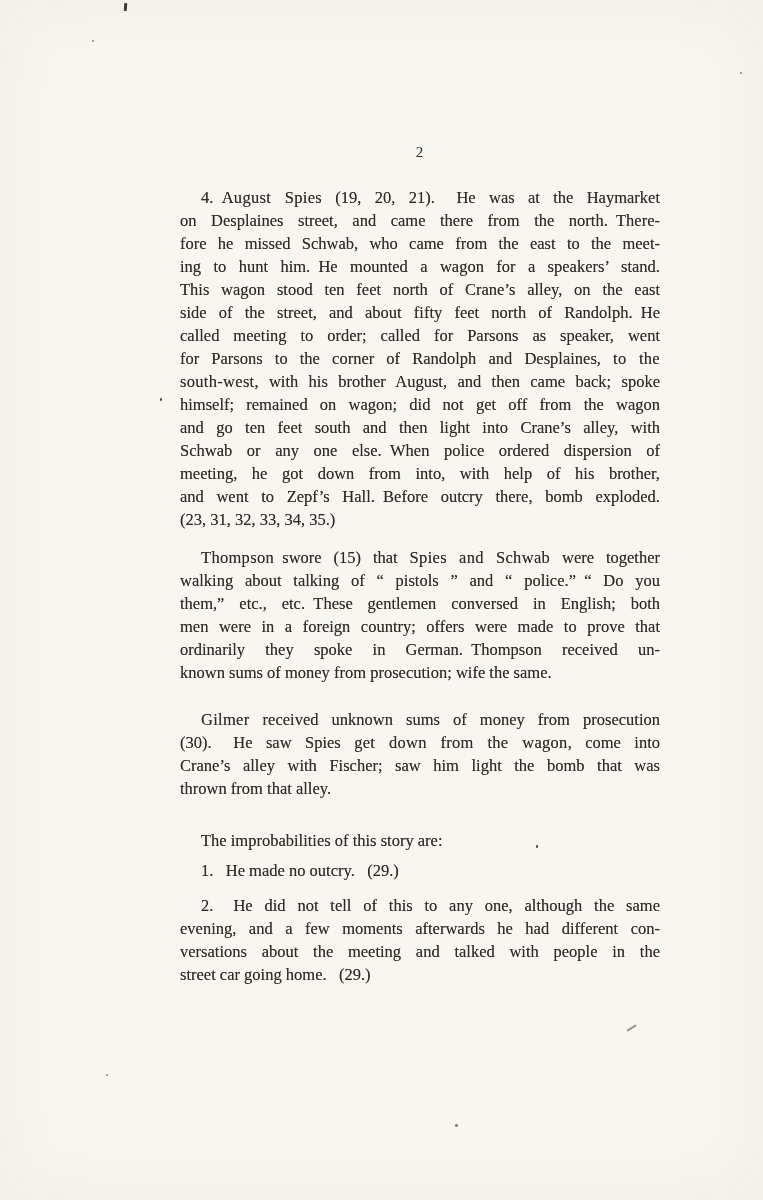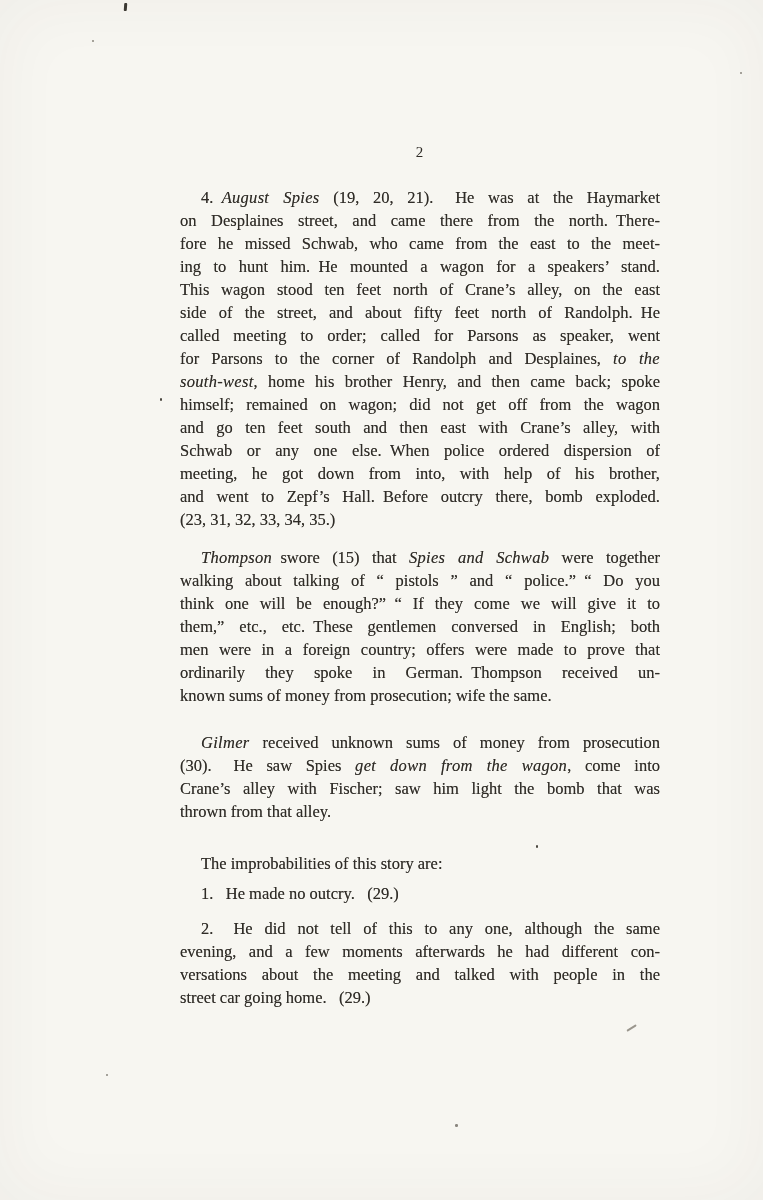--- a/index.html
+++ b/index.html
@@ -37,21 +37,21 @@
     text-shadow: 0 0 0.5px rgba(47,44,39,0.55);
   }
   .para { margin: 0; }
   .line {
     text-align: justify;
     text-align-last: justify;
     white-space: normal;
   }
   .line.last { text-align-last: left; }
   .line.ind  { text-indent: 21px; }
-  .it { font-style: italic; letter-spacing: 0.3px; }
+  .it { letter-spacing: 0.3px; }
   
   [data-name="thompson-paragraph"]       { margin-top: 15px; }
   [data-name="gilmer-paragraph"]         { margin-top: 24px; }
   [data-name="improbabilities-heading"]  { margin-top: 29px; }
   [data-name="item-1-paragraph"]         { margin-top: 7px; font-family: Liberation Serif, serif;  }
   [data-name="item-2-paragraph"]         { margin-top: 12px; }
   
   .speck { position: absolute; background: #8a867e; border-radius: 50%; }
   .speck.dark { background: #4a463f; }
   .tickmark {
@@ -89,32 +89,31 @@
   <div class="page-text" data-name="page-text">
       <div class="para" data-name="spies-paragraph">
         <div class="line ind" data-name="text-line"><span data-name="text-segment">4. </span><span class="it" data-name="italic-text-segment">August Spies</span><span data-name="text-segment"> (19, 20, 21).  He was at the Haymarket</span></div>
         <div class="line" data-name="text-line"><span data-name="text-segment">on Desplaines street, and came there from the north. There-</span></div>
         <div class="line" data-name="text-line"><span data-name="text-segment">fore he missed Schwab, who came from the east to the meet-</span></div>
         <div class="line" data-name="text-line"><span data-name="text-segment">ing to hunt him. He mounted a wagon for a speakers’ stand.</span></div>
         <div class="line" data-name="text-line"><span data-name="text-segment">This wagon stood ten feet north of Crane’s alley, on the east</span></div>
         <div class="line" data-name="text-line"><span data-name="text-segment">side of the street, and about fifty feet north of Randolph. He</span></div>
         <div class="line" data-name="text-line"><span data-name="text-segment">called meeting to order; called for Parsons as speaker, went</span></div>
         <div class="line" data-name="text-line"><span data-name="text-segment">for Parsons to the corner of Randolph and Desplaines, </span><span class="it" data-name="italic-text-segment">to the</span></div>
-        <div class="line" data-name="text-line"><span class="it" data-name="italic-text-segment">south-west</span><span data-name="text-segment">, home his brother Henry, and then came back; spoke</span></div>
+        <div class="line" data-name="text-line"><span class="it" data-name="italic-text-segment">south-west</span><span data-name="text-segment">, with his brother August, and then came back; spoke</span></div>
         <div class="line" data-name="text-line"><span data-name="text-segment">himself; remained on wagon; did not get off from the wagon</span></div>
-        <div class="line" data-name="text-line"><span data-name="text-segment">and go ten feet south and then east with Crane’s alley, with</span></div>
+        <div class="line" data-name="text-line"><span data-name="text-segment">and go ten feet south and then light into Crane’s alley, with</span></div>
         <div class="line" data-name="text-line"><span data-name="text-segment">Schwab or any one else. When police ordered dispersion of</span></div>
         <div class="line" data-name="text-line"><span data-name="text-segment">meeting, he got down from into, with help of his brother,</span></div>
         <div class="line" data-name="text-line"><span data-name="text-segment">and went to Zepf’s Hall. Before outcry there, bomb exploded.</span></div>
         <div class="line last" data-name="text-line"><span data-name="text-segment">(23, 31, 32, 33, 34, 35.)</span></div>
       </div>
       <div class="para" data-name="thompson-paragraph">
         <div class="line ind" data-name="text-line"><span class="it" data-name="italic-text-segment">Thompson</span><span data-name="text-segment"> swore (15) that </span><span class="it" data-name="italic-text-segment">Spies and Schwab</span><span data-name="text-segment"> were together</span></div>
         <div class="line" data-name="text-line"><span data-name="text-segment">walking about talking of “ pistols ” and “ police.” “ Do you</span></div>
-        <div class="line" data-name="text-line"><span data-name="text-segment">think one will be enough?” “ If they come we will give it to</span></div>
         <div class="line" data-name="text-line"><span data-name="text-segment">them,” etc., etc. These gentlemen conversed in English; both</span></div>
         <div class="line" data-name="text-line"><span data-name="text-segment">men were in a foreign country; offers were made to prove that</span></div>
         <div class="line" data-name="text-line"><span data-name="text-segment">ordinarily they spoke in German. Thompson received un-</span></div>
         <div class="line last" data-name="text-line"><span data-name="text-segment">known sums of money from prosecution; wife the same.</span></div>
       </div>
       <div class="para" data-name="gilmer-paragraph">
         <div class="line ind" data-name="text-line"><span class="it" data-name="italic-text-segment">Gilmer</span><span data-name="text-segment"> received unknown sums of money from prosecution</span></div>
         <div class="line" data-name="text-line"><span data-name="text-segment">(30).  He saw Spies </span><span class="it" data-name="italic-text-segment">get down from the wagon</span><span data-name="text-segment">, come into</span></div>
         <div class="line" data-name="text-line"><span data-name="text-segment">Crane’s alley with Fischer; saw him light the bomb that was</span></div>
         <div class="line last" data-name="text-line"><span data-name="text-segment">thrown from that alley.</span></div>

